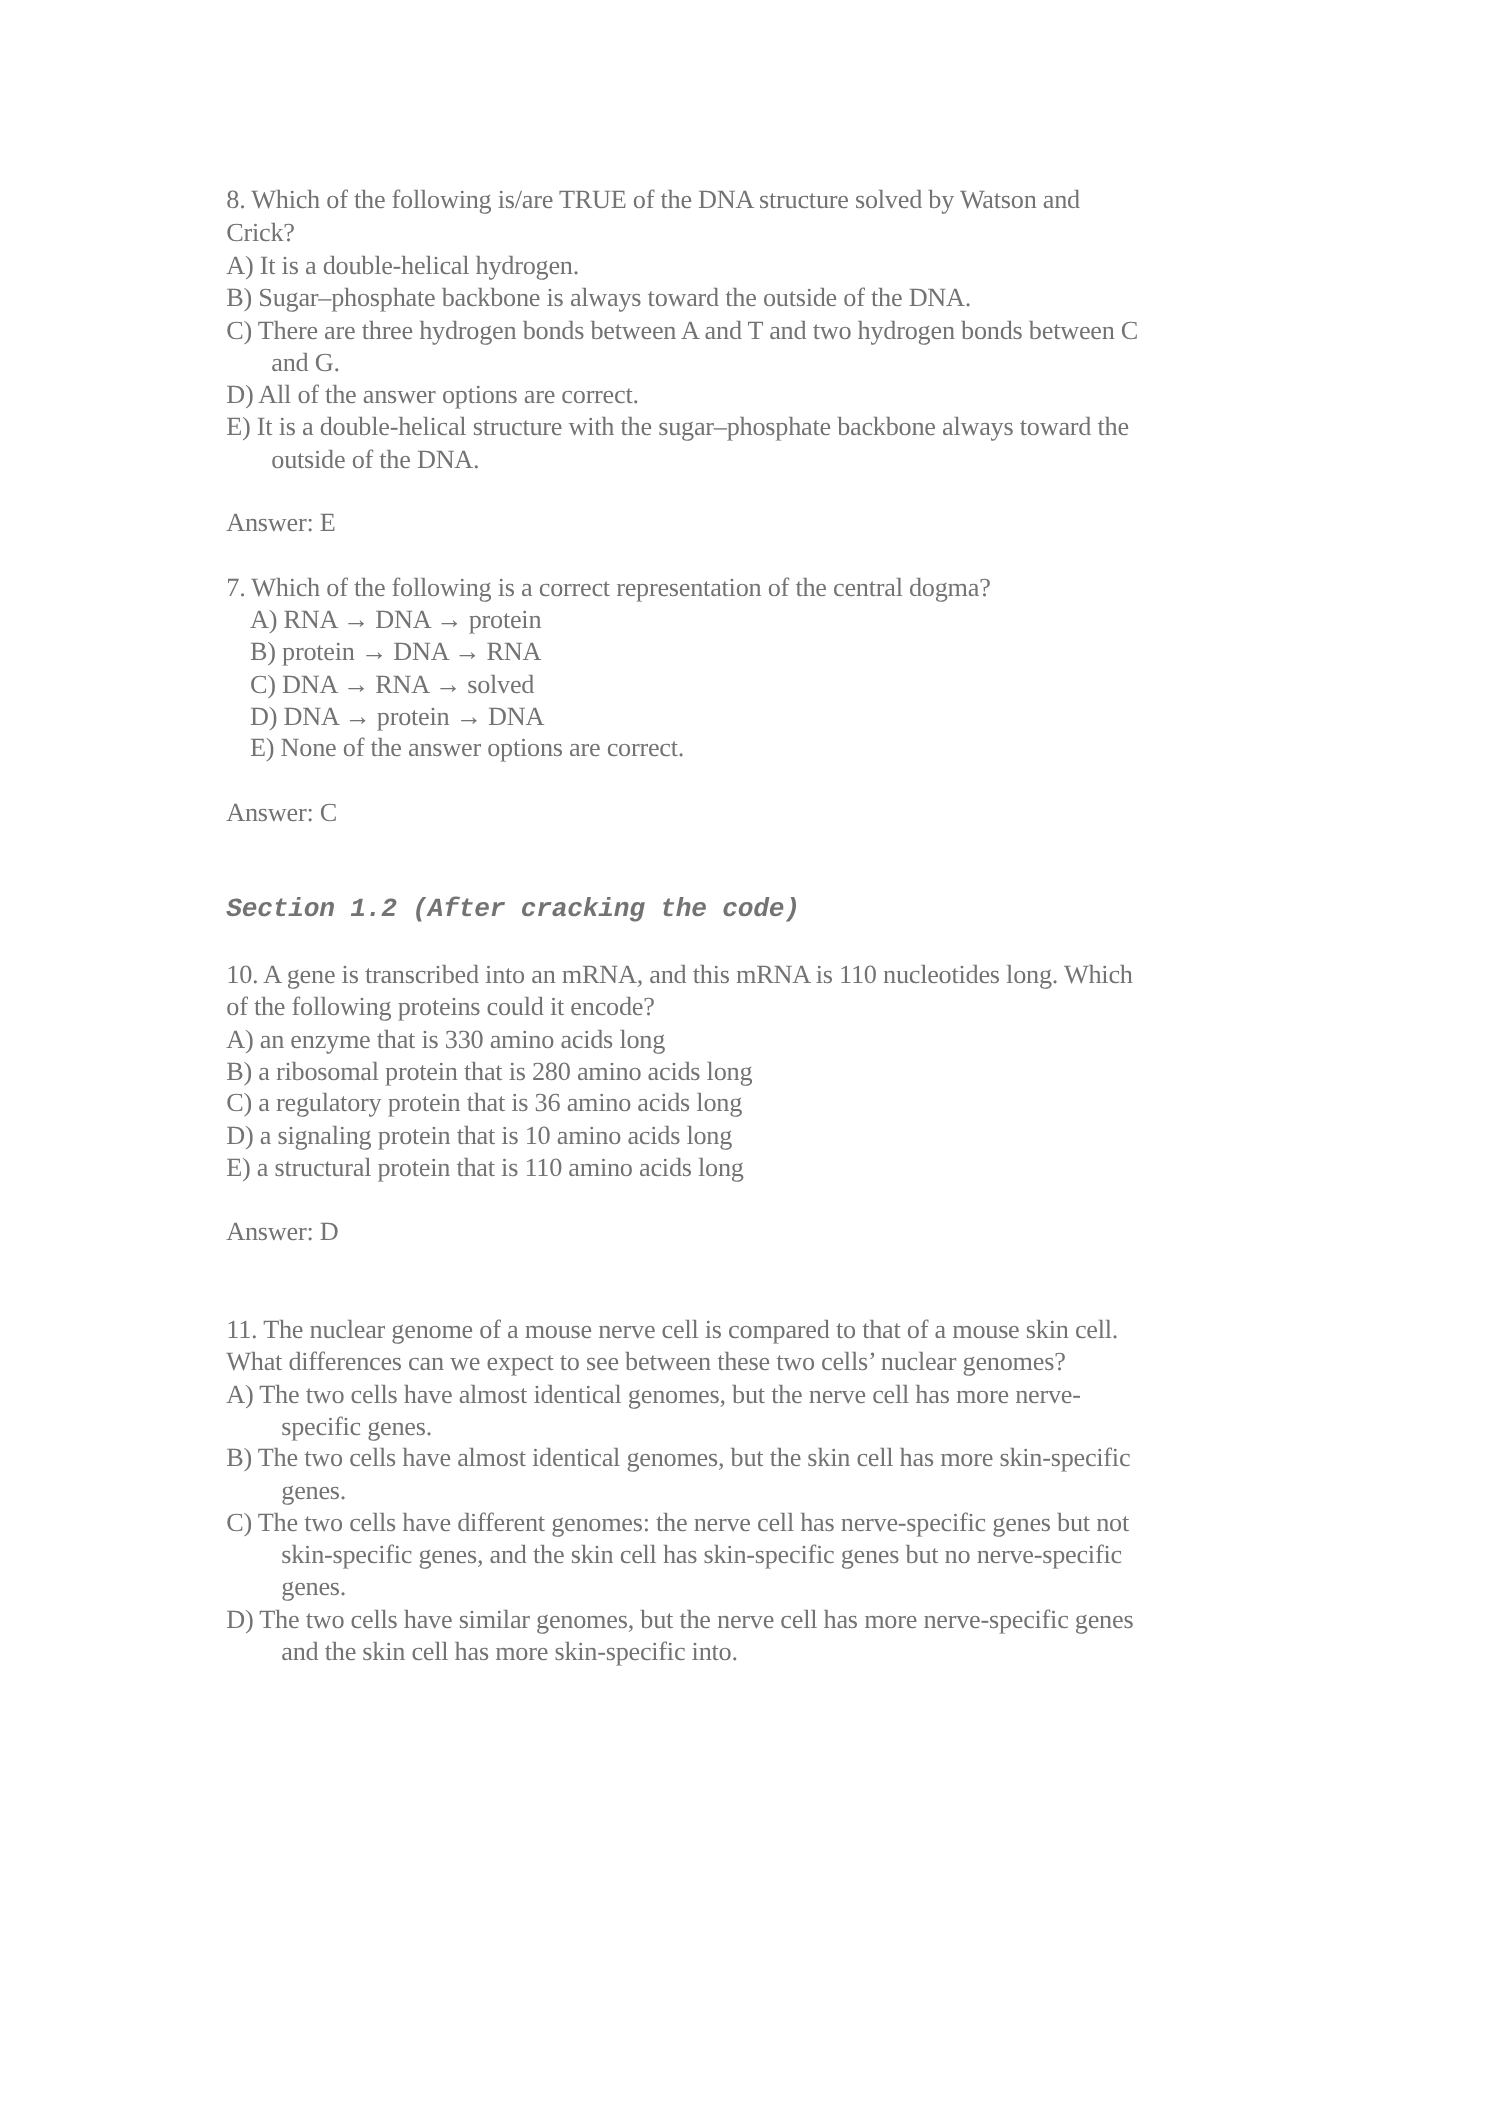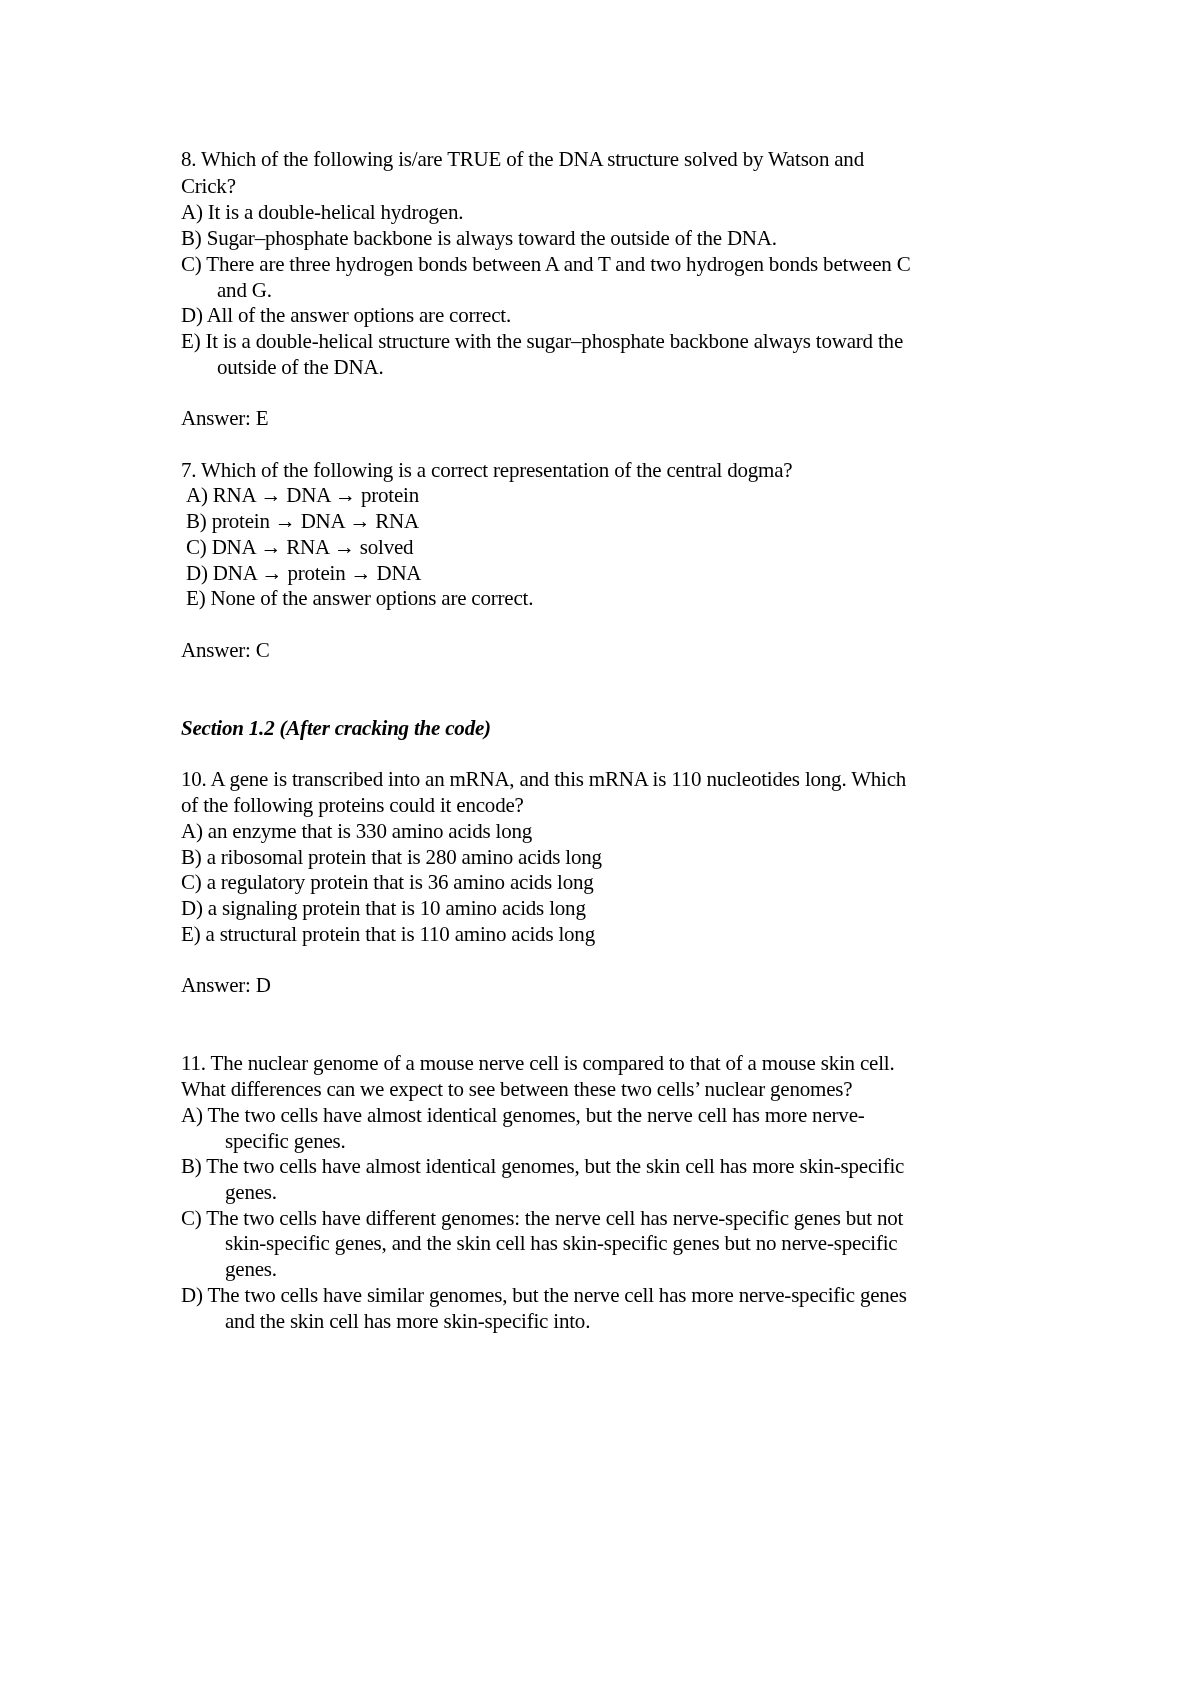--- a/index.html
+++ b/index.html
@@ -1,31 +1,31 @@
 <!DOCTYPE html>
 <html><head>
   <meta charset="utf-8">
   <style>
     html, body { margin: 0; padding: 0; background: #ffffff; }
     body { width: 1191px; height: 1684px; position: relative; overflow: hidden; }
     .page {
       position: absolute; left: 0; top: 0; width: 1191px; height: 1684px;
-      background: #ffffff; color: #000000;
+      background: #ffffff; color: #737373;
       font-family: "Liberation Serif", "DejaVu Serif", serif;
       font-size: 21px;
     }
     .line {
       position: absolute; left: 181px; white-space: nowrap;
       line-height: 27px; height: 27px;
       letter-spacing: -0.2px;
     }
     .indent { left: 217px; }
     .hang { left: 225px; }
-    .pad1 { left: 186px; text-align: right; }
-    .section-title { font-weight: bold; font-style: italic; }
+    .pad1 { left: 200px; text-align: right; }
+    .section-title { font-weight: bold; font-style: italic; font-family: Liberation Mono, monospace; }
   </style>
 </head>
 <body>
 
 <div class="page">
 
   <div class="line" style="top:146px">8. Which of the following is/are TRUE of the DNA structure solved by Watson and</div>
   <div class="line" style="top:173px">Crick?</div>
   <div class="line" style="top:199px">A) It is a double-helical hydrogen.</div>
   <div class="line" style="top:225px">B)  Sugar–phosphate backbone is always toward the outside of the DNA.</div>

